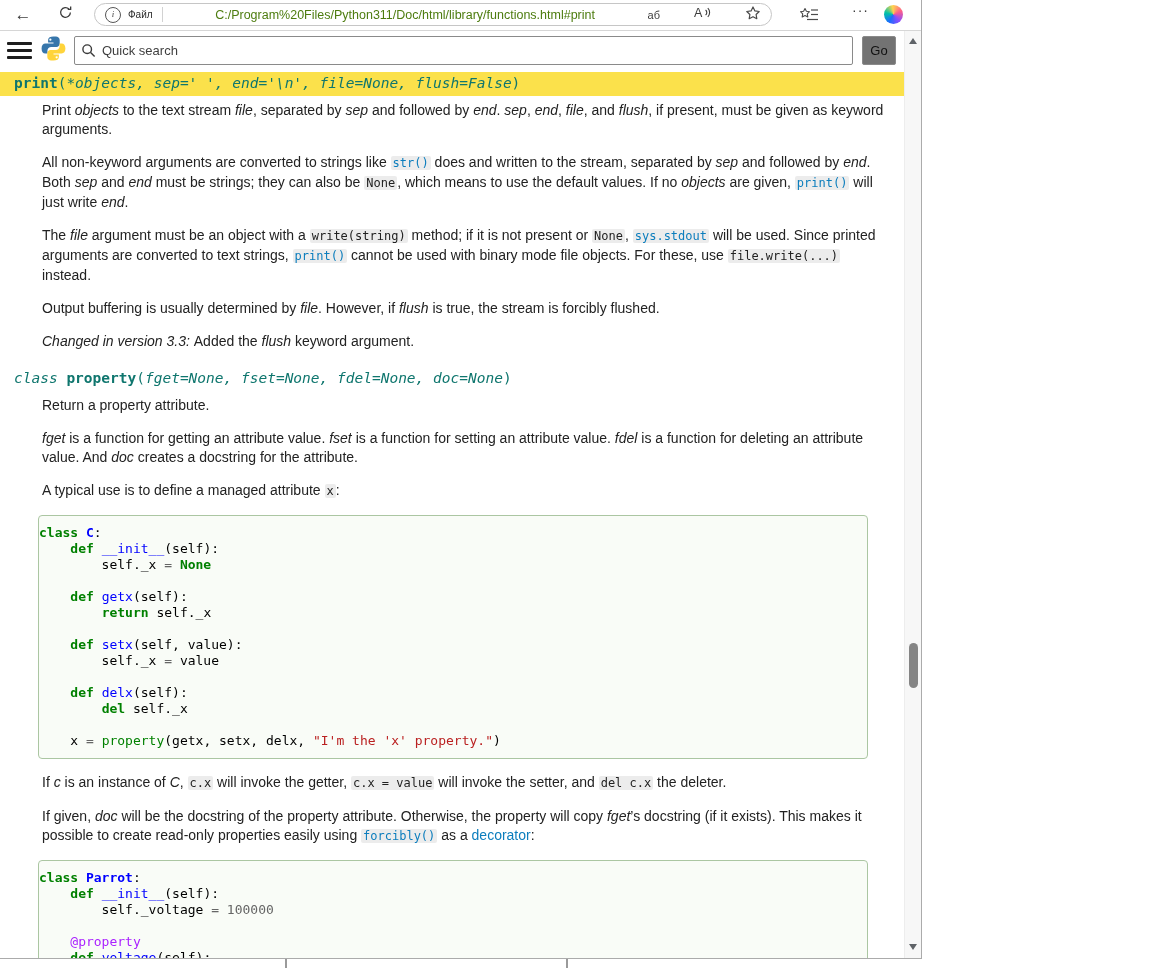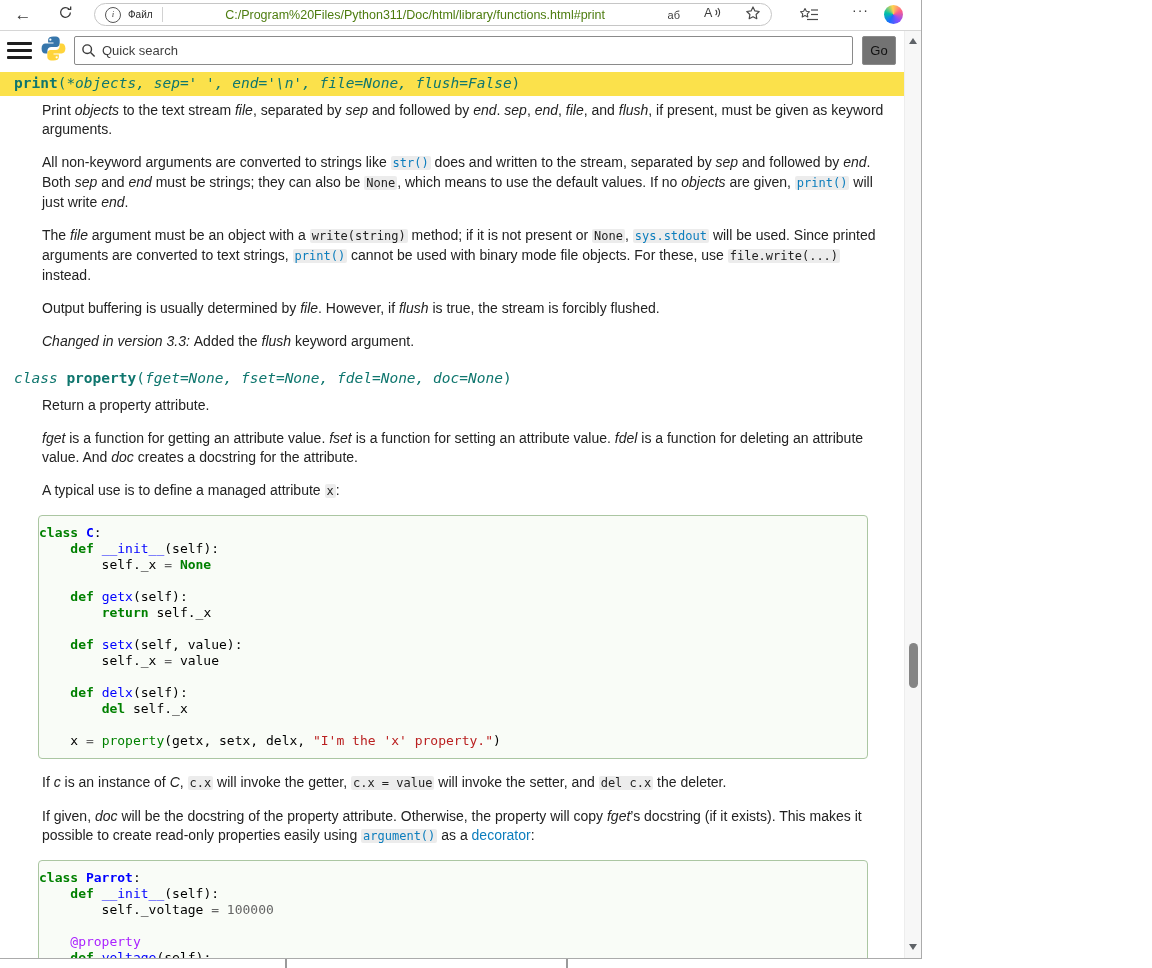--- a/index.html
+++ b/index.html
@@ -20,21 +20,21 @@
     font-size:17px;color:#3c3c3c;cursor:pointer;line-height:26px;text-align:center;}
   .nav-btn.back{left:10px;}
   .nav-btn.refresh{left:52px;}
   .pill{position:absolute;left:94px;top:3px;width:678px;height:23px;border:1px solid #c6c6c6;border-radius:12px;
     background:#fff;display:flex;align-items:center;padding:0 10px;box-sizing:border-box;}
   .info-circle{width:14px;height:14px;border:1.3px solid #565656;border-radius:50%;font:italic 9px "Liberation Serif",serif;
     color:#454545;text-align:center;line-height:13px;flex:0 0 auto;}
   .file-badge{font-size:10px;color:#2b2b2b;margin:0 9px 0 7px;}
   .pill-div{width:1px;height:15px;background:#d2d2d2;margin-right:10px;flex:0 0 auto;}
   .url{flex:1;min-width:0;font-size:12.5px;color:#4d7c0f;white-space:nowrap;overflow:hidden;text-align:center;}
-  .pill-icons{display:flex;align-items:center;gap:24px;margin-left:10px;flex:0 0 auto;text-align:center;}
+  .pill-icons{display:flex;align-items:center;gap:34px;margin-left:10px;flex:0 0 auto;text-align:center;}
   .txt-icon{font-size:11px;color:#3c3c3c;}
   .chrome-icon{display:inline-block;}
   .fav-hub{position:absolute;left:800px;top:6px;}
   .dots{position:absolute;left:846px;top:1px;font-size:14px;letter-spacing:1px;color:#3c3c3c;border:none;background:none;cursor:pointer;}
   .copilot{position:absolute;left:884px;top:5px;width:19px;height:19px;border-radius:50%;
     background:conic-gradient(from 210deg,#1a6dff,#00c3a5,#ffd34d,#ff5e8a,#8a4dff,#1a6dff);}
   
   .page{position:absolute;top:31px;left:0;right:17px;bottom:0;overflow:hidden;background:#fff;
     font-size:14px;line-height:19px;color:#222;}
   
@@ -187,21 +187,21 @@
 
     <span class="tk-k">def</span> <span class="tk-nf">setx</span>(self, value):
         self._x <span class="tk-o">=</span> value
 
     <span class="tk-k">def</span> <span class="tk-nf">delx</span>(self):
         <span class="tk-k">del</span> self._x
 
     x <span class="tk-o">=</span> <span class="tk-nb">property</span>(getx, setx, delx, <span class="tk-s">"I'm the 'x' property."</span>)
 </code></pre>
         <p>If <span class="tk-i">c</span> is an instance of <span class="tk-i">C</span>, <span class="tk-c">c.x</span> will invoke the getter, <span class="tk-c">c.x = value</span> will invoke the setter, and <span class="tk-c">del c.x</span> the deleter.</p>
-        <p>If given, <span class="tk-i">doc</span> will be the docstring of the property attribute. Otherwise, the property will copy <span class="tk-i">fget</span>’s docstring (if it exists). This makes it possible to create read-only properties easily using <span class="tk-cl">argument()</span> as a <span class="tk-a">decorator</span>:</p>
+        <p>If given, <span class="tk-i">doc</span> will be the docstring of the property attribute. Otherwise, the property will copy <span class="tk-i">fget</span>’s docstring (if it exists). This makes it possible to create read-only properties easily using <span class="tk-cl">forcibly()</span> as a <span class="tk-a">decorator</span>:</p>
         <pre class="codeblock"><code><span class="tk-k">class</span> <span class="tk-nc">Parrot</span>:
     <span class="tk-k">def</span> <span class="tk-nf">__init__</span>(self):
         self._voltage <span class="tk-o">=</span> <span class="tk-m">100000</span>
 
     <span class="tk-nd">@property</span>
     <span class="tk-k">def</span> <span class="tk-nf">voltage</span>(self):
 </code></pre>
       </dd>
     </dl>
   </div>

